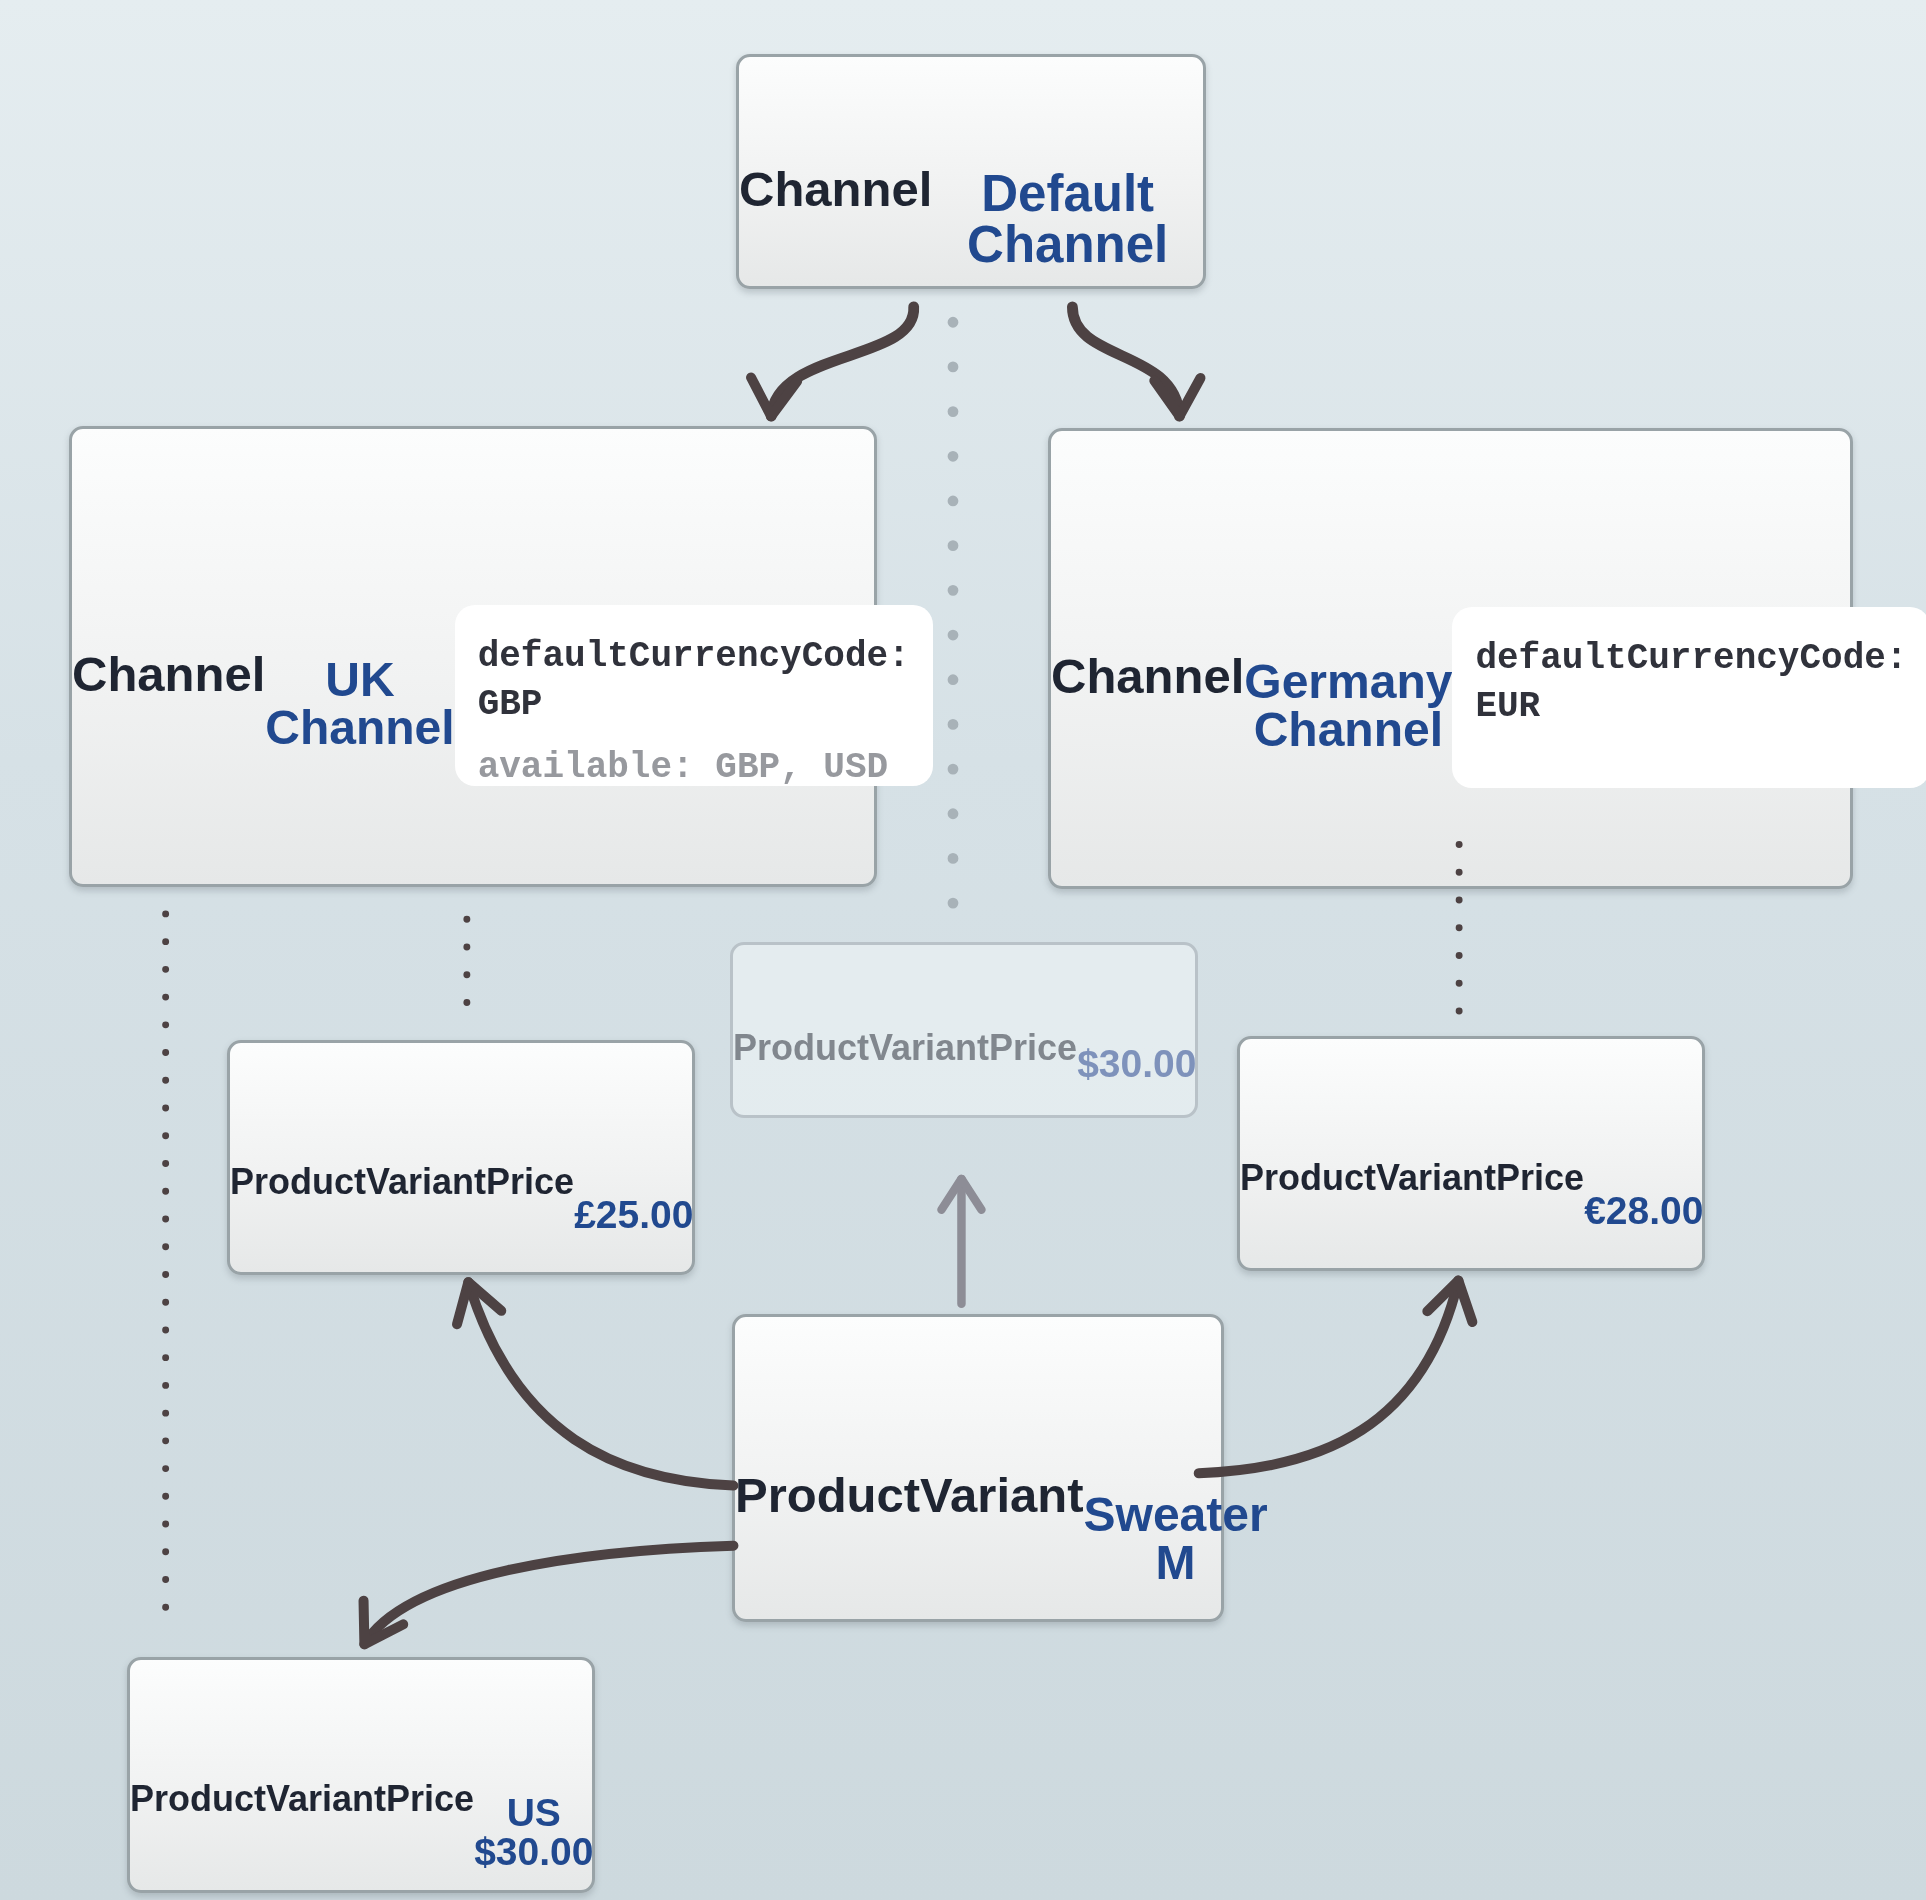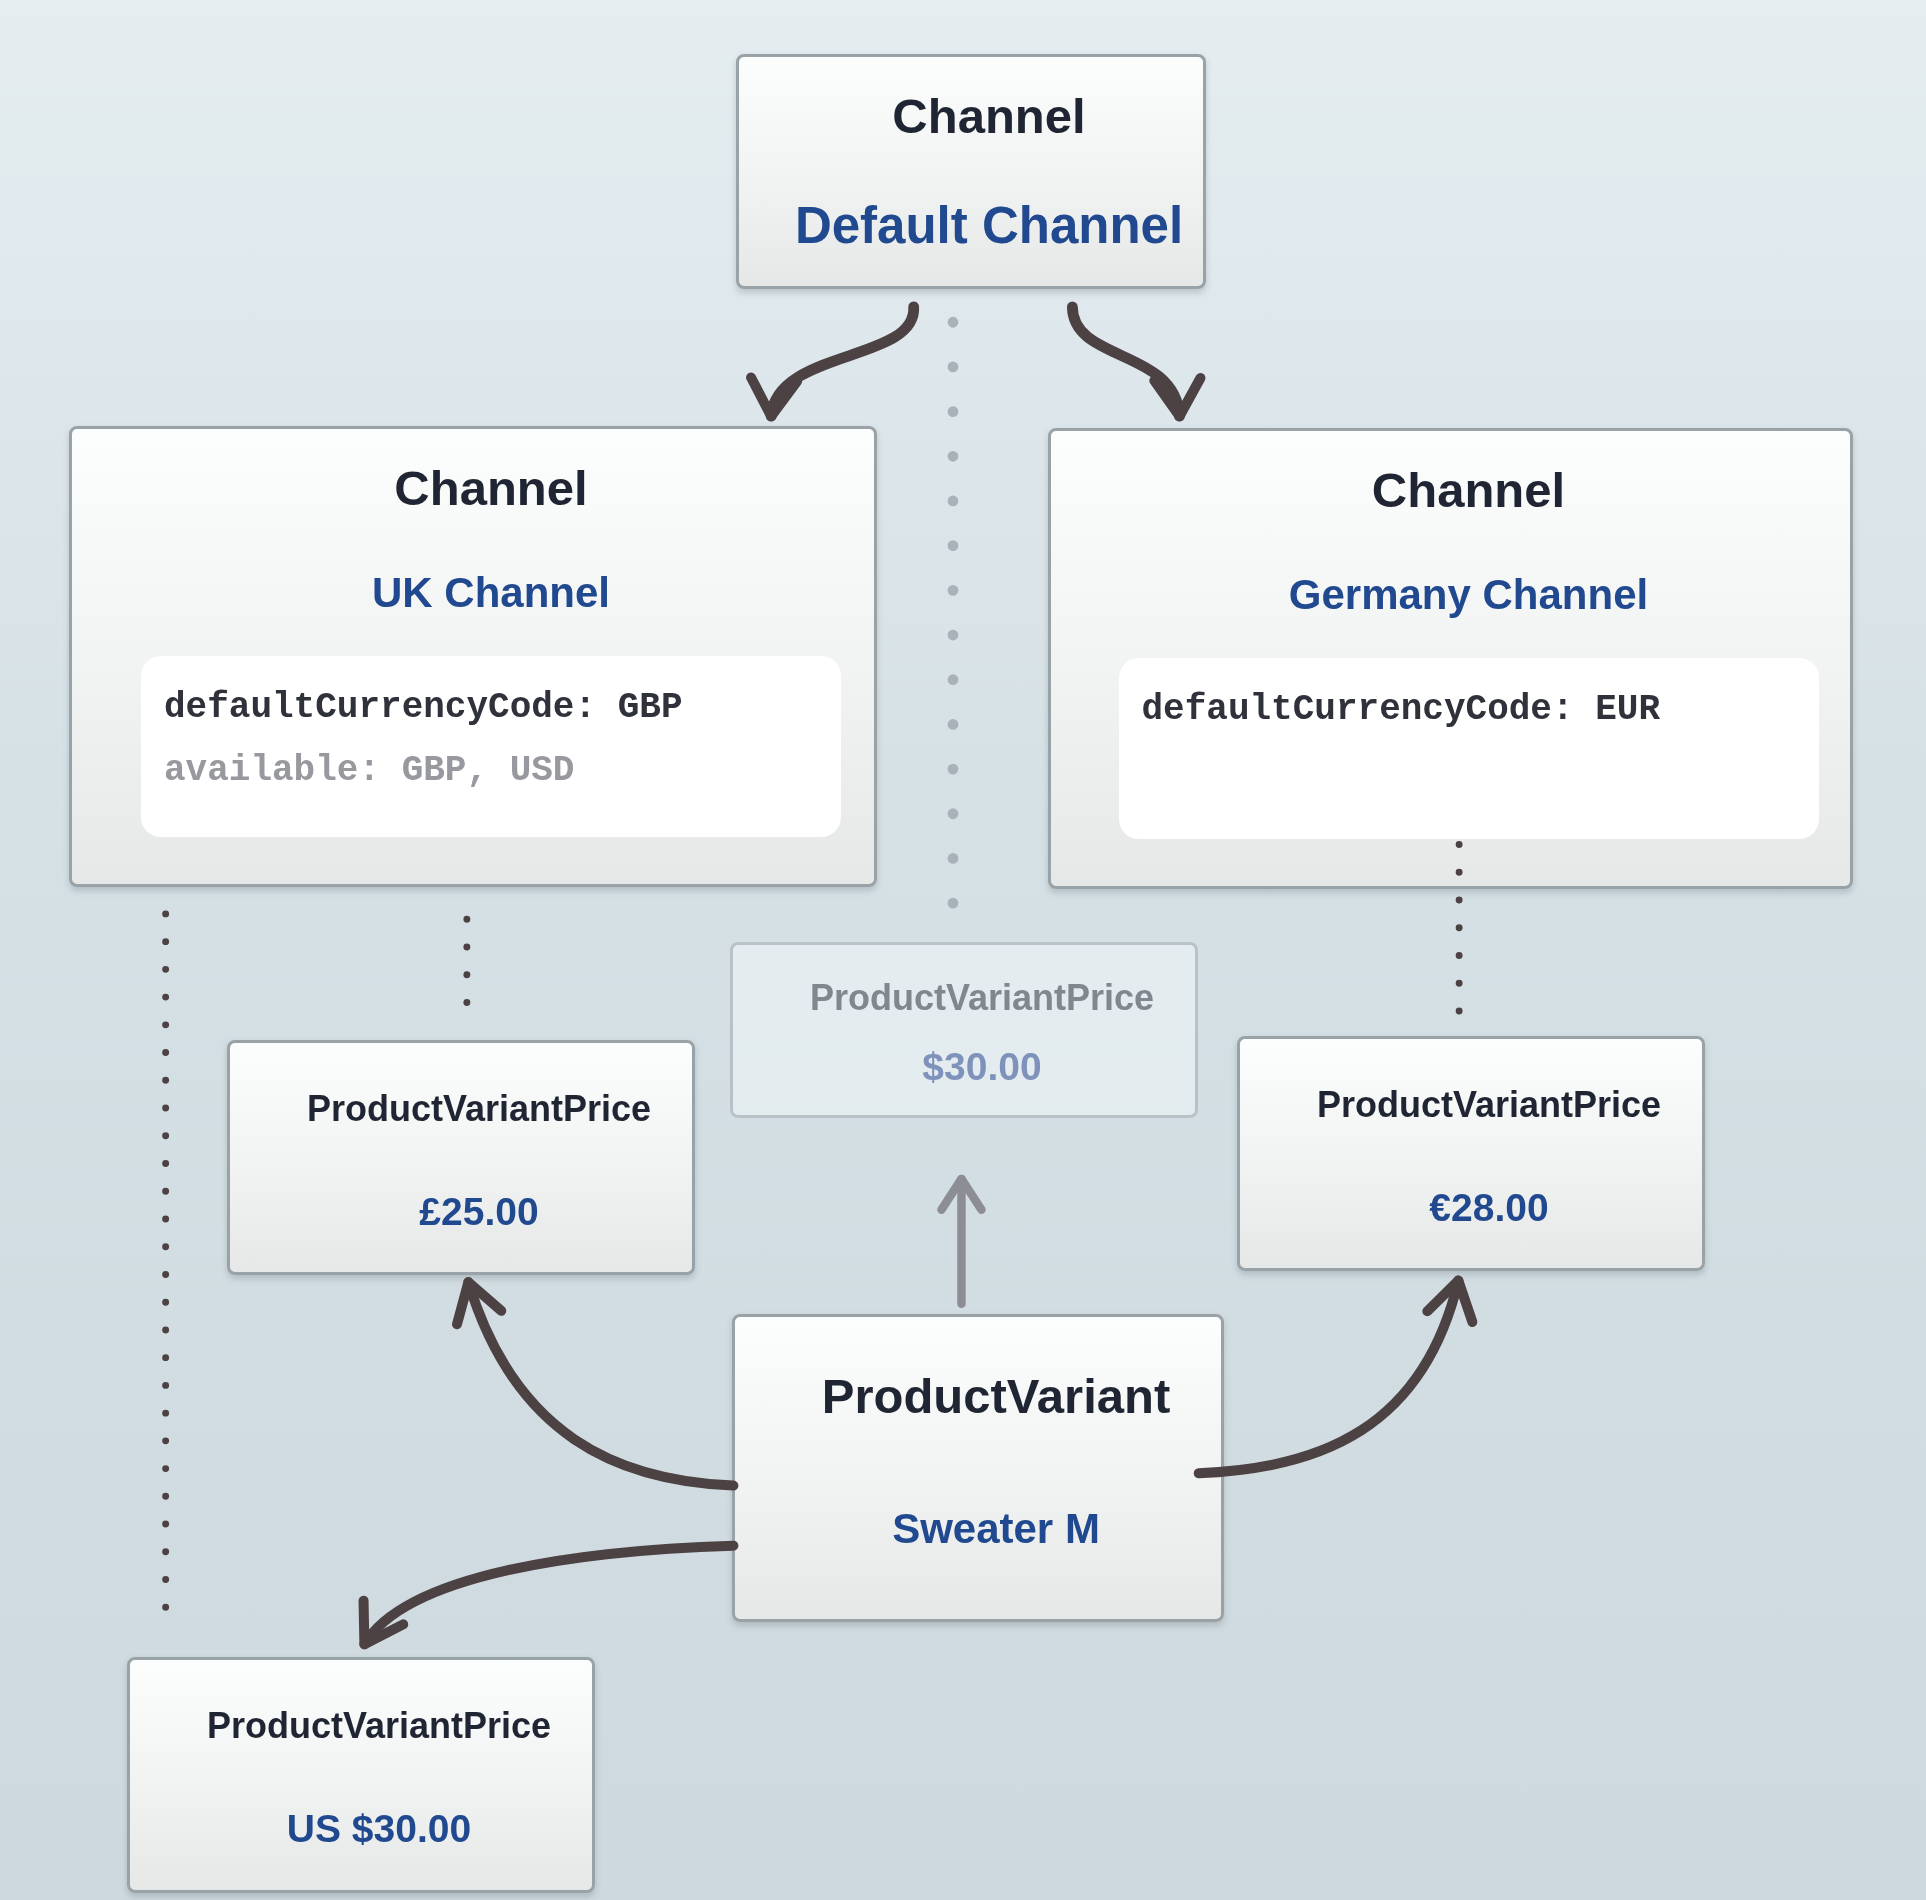--- a/index.html
+++ b/index.html
@@ -10,35 +10,34 @@
   .canvas{
     position:relative;
     width:1926px;height:1901px;
     background:linear-gradient(180deg,#e5edf0 0%,#d6e1e6 40%,#cdd9de 100%);
     overflow:hidden;
   }
   .node{
     position:absolute;
     box-sizing:border-box;
     border:3.9px solid #99a3a7;
-    border-radius:8px;
+    border-radius:14px;
     background:linear-gradient(180deg,#fcfdfd 0%,#f1f2f2 55%,#e6e8e8 100%);
     box-shadow:0 3.9px 6.2px rgba(96,108,114,0.28);
-    display:flex;flex-direction:column;align-items:center;
+    display:flex;flex-direction:row;align-items:center;
     text-align:center;
-    padding-left:36px;
   }
   .type-label{
     color:#1f2532;font-weight:bold;line-height:1;
   }
   .name-label{
     color:#21498f;font-weight:bold;line-height:1;
   }
   .channel-lg .type-label, .variant .type-label{font-size:49px;}
-  .channel-lg .name-label, .variant .name-label{font-size:42px;}
+  .channel-lg .name-label, .variant .name-label{font-size:48px;}
   .channel-lg{padding-top:35px;}
   .channel-lg .name-label{margin-top:59px;}
   .channel-sm{padding-top:35px;}
   .price-box{padding-top:48px;}
   .price-box .type-label{font-size:36px;}
   .price-box .name-label{font-size:39px;margin-top:65px;}
   .code-block{
     margin-top:42px;
     box-sizing:border-box;
     width:700px;height:181px;

